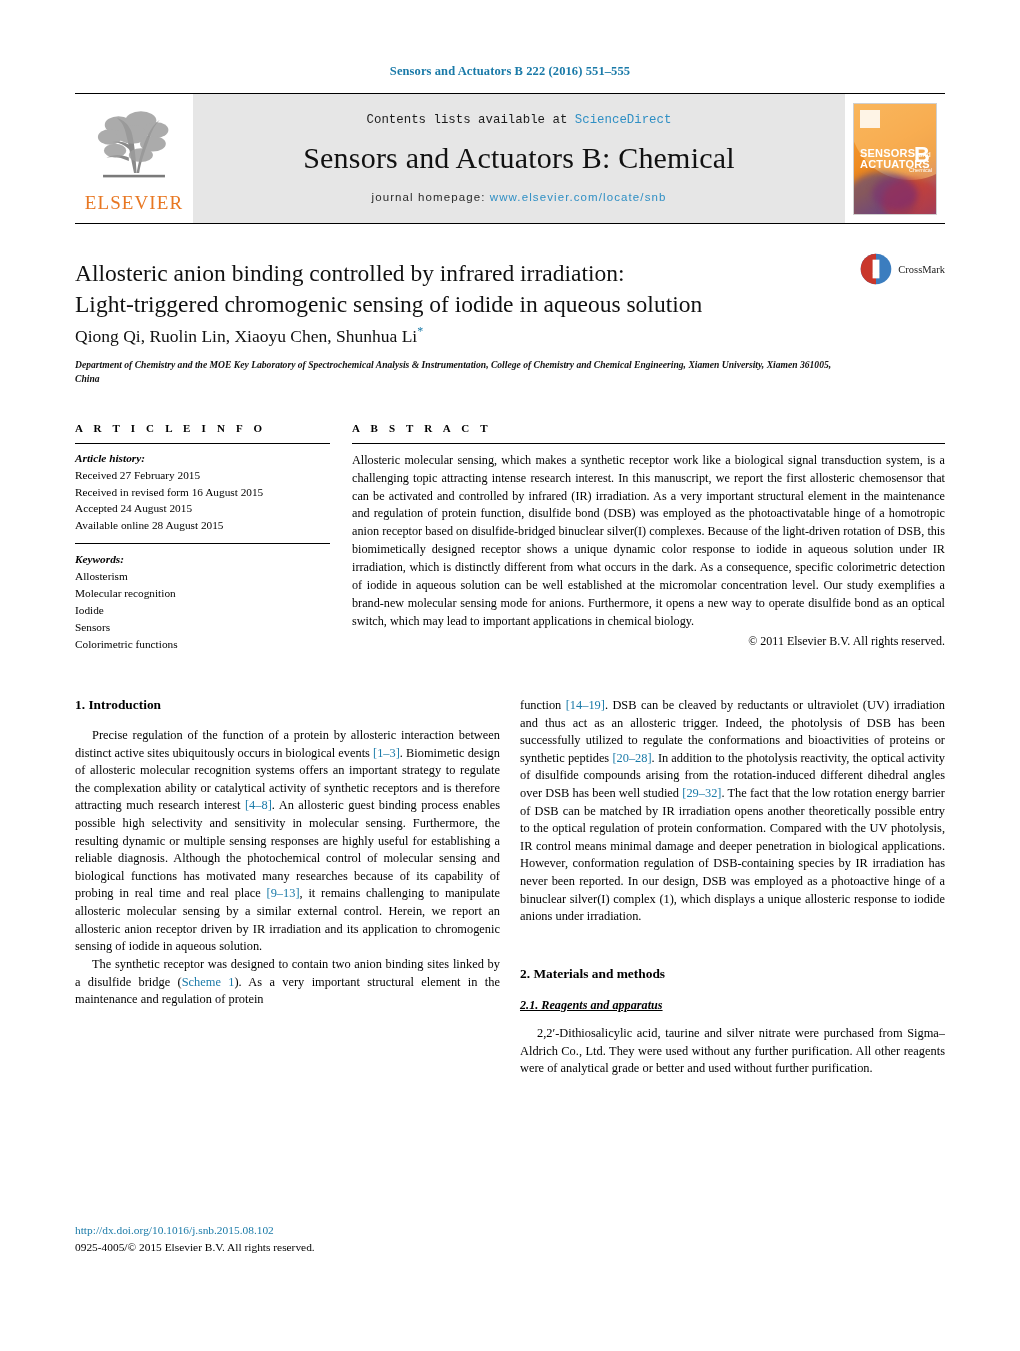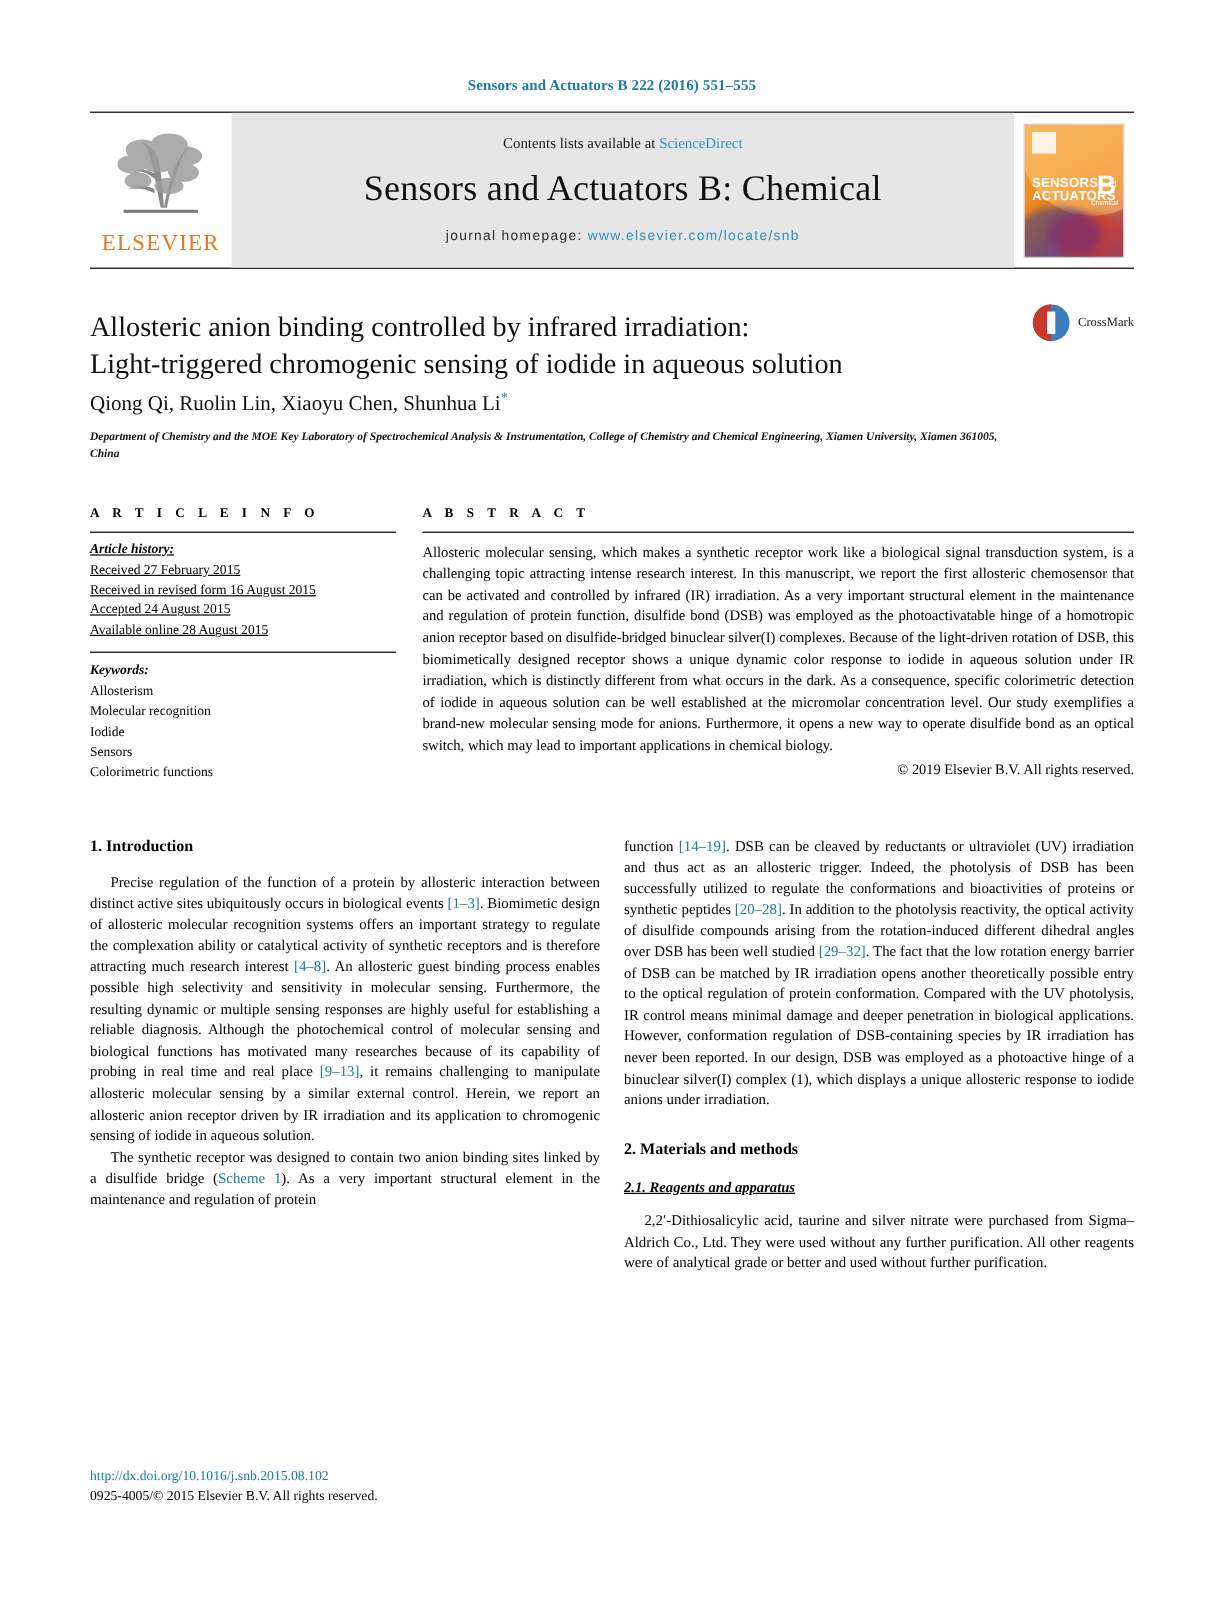--- a/index.html
+++ b/index.html
@@ -57,21 +57,21 @@
   .mast-center {
     flex: 1 1 auto;
     background: #e6e6e6;
     display: flex;
     flex-direction: column;
     align-items: center;
     justify-content: center;
     padding: 8px 0 10px 0;
   }
   .contents-line {
-    font-family: Liberation Serif, serif;
+    font-family: Liberation Mono, monospace;
     font-size: 12.4px;
     color: #1a1a1a;
     margin-bottom: 14px;
   }
   .contents-line .sd { color: #2f8fc4; }
   .journal-name {
     font-family: "Liberation Serif", serif;
     font-size: 30px;
     color: #111;
     letter-spacing: .2px;
@@ -197,21 +197,21 @@
     margin-bottom: 9px;
   }
   .rule { border-top: 1px solid #000; }
   .info-body {
     font-family: "Liberation Serif", serif;
     font-size: 11.3px;
     line-height: 1.5;
     padding-top: 6px;
   }
   .info-body .lead { font-style: italic; font-weight: bold; }
-  .hist-block { padding-bottom: 9px; text-decoration: underline; }
+  .hist-block { padding-bottom: 9px; }
   .kw-block { padding-top: 7px; font-family: Liberation Serif, serif; }
   .abs-body {
     font-family: "Liberation Serif", serif;
     font-size: 12.2px;
     line-height: 1.47;
     text-align: justify;
     padding-top: 8px;
   }
   .copyright {
     text-align: right;
@@ -226,21 +226,21 @@
     display: flex;
     gap: 20px;
   }
   .bcol { flex: 1 1 0; min-width: 0; }
   .h1 {
     font-family: "Liberation Serif", serif;
     font-weight: bold;
     font-size: 13.4px;
     margin: 0 0 14px 0;
   }
-  .h1.spaced { margin-top: 24px; }
+  .h1.spaced { margin-top: 40px; }
   .h2 {
     font-family: "Liberation Serif", serif;
     font-weight: bold;
     font-style: italic;
     font-size: 12.2px;
     margin: 16px 0 12px 0;
     text-decoration: underline;
   }
   p.para {
     font-family: "Liberation Serif", serif;
@@ -390,21 +390,21 @@
         <div>Iodide</div>
         <div>Sensors</div>
         <div>Colorimetric functions</div>
       </div>
     </div>
 
     <div class="col-abstract">
       <div class="sec-label">A B S T R A C T</div>
       <div class="rule"></div>
       <div class="abs-body">Allosteric molecular sensing, which makes a synthetic receptor work like a biological signal transduction system, is a challenging topic attracting intense research interest. In this manuscript, we report the first allosteric chemosensor that can be activated and controlled by infrared (IR) irradiation. As a very important structural element in the maintenance and regulation of protein function, disulfide bond (DSB) was employed as the photoactivatable hinge of a homotropic anion receptor based on disulfide-bridged binuclear silver(I) complexes. Because of the light-driven rotation of DSB, this biomimetically designed receptor shows a unique dynamic color response to iodide in aqueous solution under IR irradiation, which is distinctly different from what occurs in the dark. As a consequence, specific colorimetric detection of iodide in aqueous solution can be well established at the micromolar concentration level. Our study exemplifies a brand-new molecular sensing mode for anions. Furthermore, it opens a new way to operate disulfide bond as an optical switch, which may lead to important applications in chemical biology.</div>
-      <div class="copyright">© 2019 Elsevier B.V. All rights reserved.</div>
+      <div class="copyright">© 2011 Elsevier B.V. All rights reserved.</div>
     </div>
   </div>
 
   <div class="body-cols">
 
     <div class="bcol">
       <div class="h1">1. Introduction</div>
 
       <p class="para"><span>Precise regulation of the function of a protein by allosteric interaction between distinct active sites ubiquitously occurs in biological events </span><span class="ref">[1–3]</span><span>. Biomimetic design of allosteric molecular recognition systems offers an important strategy to regulate the complexation ability or catalytical activity of synthetic receptors and is therefore attracting much research interest </span><span class="ref">[4–8]</span><span>. An allosteric guest binding process enables possible high selectivity and sensitivity in molecular sensing. Furthermore, the resulting dynamic or multiple sensing responses are highly useful for establishing a reliable diagnosis. Although the photochemical control of molecular sensing and biological functions has motivated many researches because of its capability of probing in real time and real place </span><span class="ref">[9–13]</span><span>, it remains challenging to manipulate allosteric molecular sensing by a similar external control. Herein, we report an allosteric anion receptor driven by IR irradiation and its application to chromogenic sensing of iodide in aqueous solution.</span></p>
 

